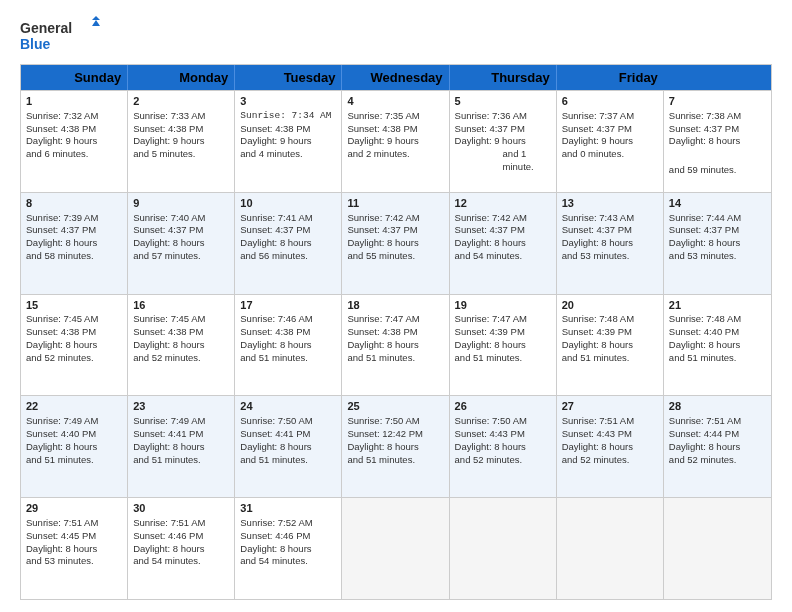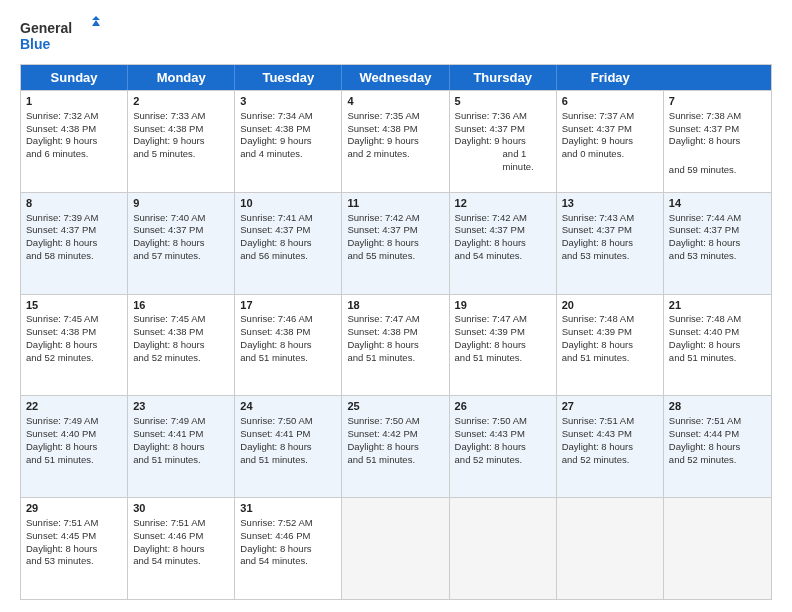--- a/index.html
+++ b/index.html
@@ -45,25 +45,25 @@
       display: flex;
       flex-direction: column;
       border: 1px solid #ccc;
     }
     .cal-header {
       display: grid;
       grid-template-columns: repeat(7, 1fr);
       background: #1a6dcc;
     }
     .cal-header-cell {
-      color: #ffffff;
+      color: #000000;
       font-size: 13px;
       font-weight: bold;
       padding: 5px 6px;
-      text-align: center;
+      text-align: right;
       border-right: 1px solid #4a8de0;
     }
     .cal-header-cell:last-child { border-right: none; }
     .cal-body {
       display: flex;
       flex-direction: column;
       flex: 1;
     }
     .cal-row {
       display: grid;
@@ -130,21 +130,21 @@
           </div>
           <div class="cal-cell">
             <span class="day-num">2</span>
             <span style="display: block;">Sunrise: 7:33 AM</span>
             <span style="display: block;">Sunset: 4:38 PM</span>
             <span style="display: block;">Daylight: 9 hours</span>
             <span style="display: block;">and 5 minutes.</span>
           </div>
           <div class="cal-cell">
             <span class="day-num">3</span>
-            <span style="display: block;">Sunrise: 7:34 AM</span>
+            <span style="display: block; font-family: Liberation Mono, monospace;">Sunrise: 7:34 AM</span>
             <span style="display: block;">Sunset: 4:38 PM</span>
             <span style="display: block;">Daylight: 9 hours</span>
             <span style="display: block;">and 4 minutes.</span>
           </div>
           <div class="cal-cell">
             <span class="day-num">4</span>
             <span style="display: block;">Sunrise: 7:35 AM</span>
             <span style="display: block;">Sunset: 4:38 PM</span>
             <span style="display: block;">Daylight: 9 hours</span>
             <span style="display: block;">and 2 minutes.</span>
@@ -291,21 +291,21 @@
           <div class="cal-cell alt-row">
             <span class="day-num">24</span>
             <span style="display: block;">Sunrise: 7:50 AM</span>
             <span style="display: block;">Sunset: 4:41 PM</span>
             <span style="display: block;">Daylight: 8 hours</span>
             <span style="display: block;">and 51 minutes.</span>
           </div>
           <div class="cal-cell alt-row">
             <span class="day-num">25</span>
             <span style="display: block;">Sunrise: 7:50 AM</span>
-            <span style="display: block;">Sunset: 4:42 PM</span>
+            <span style="display: block;">Sunset: 12:42 PM</span>
             <span style="display: block;">Daylight: 8 hours</span>
             <span style="display: block;">and 51 minutes.</span>
           </div>
           <div class="cal-cell alt-row">
             <span class="day-num">26</span>
             <span style="display: block;">Sunrise: 7:50 AM</span>
             <span style="display: block;">Sunset: 4:43 PM</span>
             <span style="display: block;">Daylight: 8 hours</span>
             <span style="display: block;">and 52 minutes.</span>
           </div>

